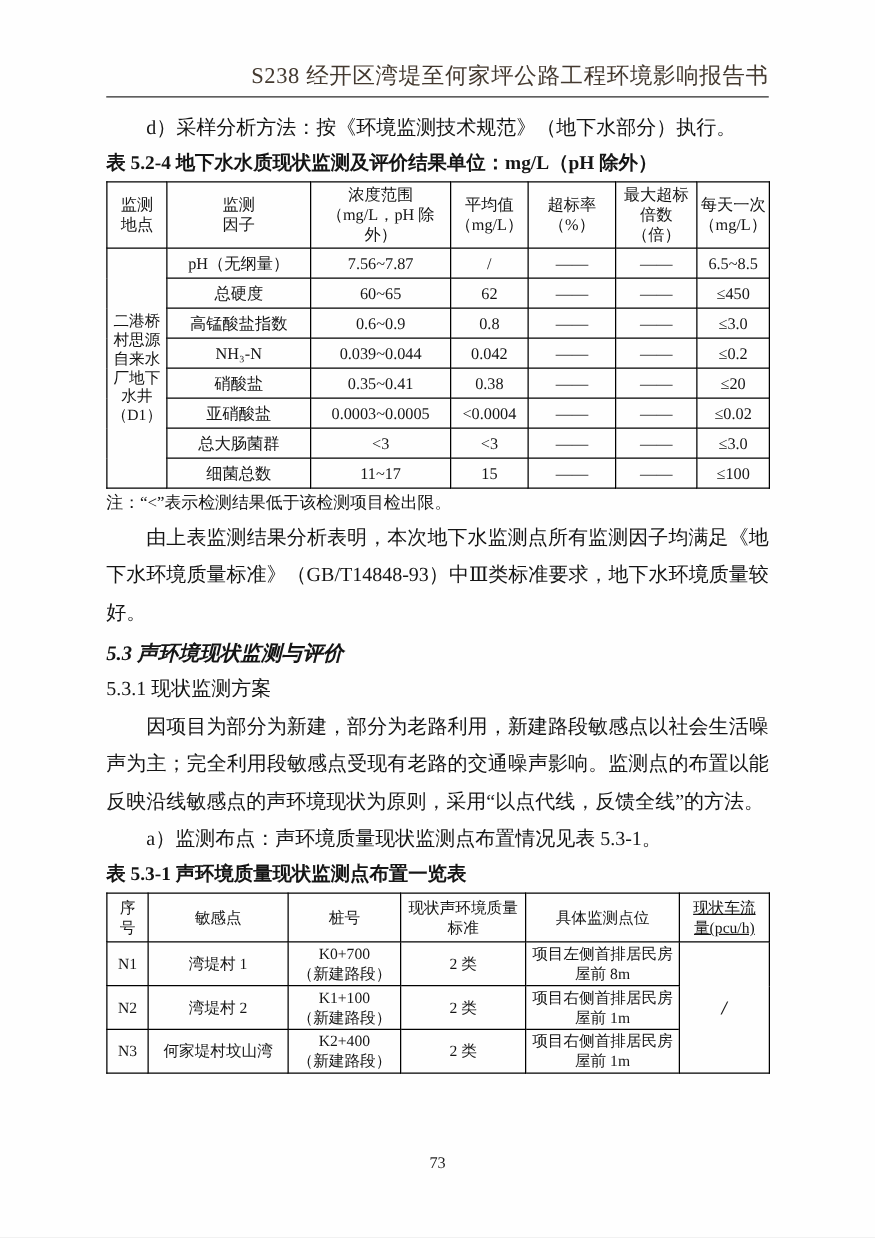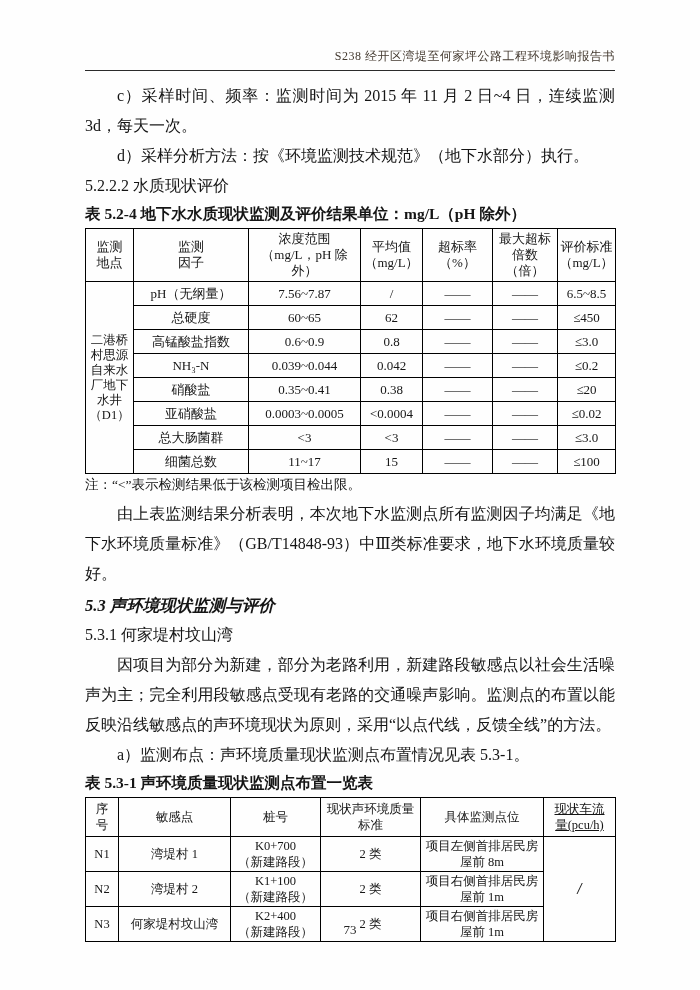--- a/index.html
+++ b/index.html
@@ -3,21 +3,21 @@
 <meta charset="utf-8">
 <style>
   html,body { margin:0; padding:0; background:#e8e8e8; }
   .page {
     position:relative; width:700px; height:990px; margin:0 auto;
     background:#fefefe; box-sizing:border-box;
     padding:48px 85px 0 85px;
     font-family:"Liberation Serif","DejaVu Serif",serif;
     color:#151515; overflow:hidden;
   }
-  .header { text-align:right; font-size:12px; color:#43392f;
+  .header { text-align:right; font-size:18px; color:#43392f;
     padding-bottom:5px; border-bottom:1.6px solid #2b2b2b; letter-spacing:0.5px; }
   .content { margin-top:10px; }
   .para { font-size:16px; line-height:30px; text-align:justify; margin:0; }
   .indent { text-indent:2em; }
   .heading { font-size:16px; line-height:30px; margin:0; font-weight:normal; }
   .heading-bold { font-size:16.5px; line-height:29px; margin:0; font-weight:bold;font-style:italic; }
   .table-title { font-size:15.5px; font-weight:bold; 
     line-height:22px; margin:2px 0 3px 0; }
   table { border-collapse:collapse; width:100%; table-layout:fixed; }
   th,td { border:1px solid #000; text-align:center; vertical-align:middle;
@@ -36,23 +36,21 @@
 </style>
 </head>
 <body>
 
 <div class="page">
   <div class="header">
     <span>S238 经开区湾堤至何家坪公路工程环境影响报告书</span>
   </div>
 
   <div class="content">
-    <p class="para indent">c）采样时间、频率：监测时间为 2015 年 11 月 2 日~4 日，连续监测 3d，每天一次。</p>
     <p class="para indent">d）采样分析方法：按《环境监测技术规范》（地下水部分）执行。</p>
-    <div class="heading">5.2.2.2  水质现状评价</div>
 
     <div class="table-title">表 5.2-4    地下水水质现状监测及评价结果单位：mg/L（pH 除外）</div>
 
     <table class="t1">
       <colgroup>
         <col style="width:48px">
           <col style="width:115px">
           <col style="width:112px">
         <col style="width:62px">
           <col style="width:70px">
@@ -66,21 +64,21 @@
         <th>监测
 因子</th>
         <th>浓度范围
 （mg/L，pH 除外）</th>
         <th>平均值
 （mg/L）</th>
         <th>超标率
 （%）</th>
         <th>最大超标
 倍数（倍）</th>
-        <th>评价标准
+        <th>每天一次
 （mg/L）</th>
       </tr>
       <tr>
         <td class="loc" rowspan="8">二港桥村思源自来水厂地下水井（D1）</td>
         <td>pH（无纲量）</td>
         <td>7.56~7.87</td>
         <td>/</td>
         <td>——</td>
         <td>——</td>
         <td>6.5~8.5</td>
@@ -141,21 +139,21 @@
         <td>——</td>
         <td>≤100</td>
       </tr>
     </tbody>
       </table>
 
     <div class="note">注：“&lt;”表示检测结果低于该检测项目检出限。</div>
 
     <p class="para indent">由上表监测结果分析表明，本次地下水监测点所有监测因子均满足《地下水环境质量标准》（GB/T14848-93）中Ⅲ类标准要求，地下水环境质量较好。</p>
     <div class="heading-bold mt">5.3 声环境现状监测与评价</div>
-    <div class="heading">5.3.1  何家堤村坟山湾</div>
+    <div class="heading">5.3.1  现状监测方案</div>
     <p class="para indent">因项目为部分为新建，部分为老路利用，新建路段敏感点以社会生活噪声为主；完全利用段敏感点受现有老路的交通噪声影响。监测点的布置以能反映沿线敏感点的声环境现状为原则，采用“以点代线，反馈全线”的方法。</p>
     <p class="para indent">a）监测布点：声环境质量现状监测点布置情况见表 5.3-1。</p>
 
     <div class="table-title">表 5.3-1    声环境质量现状监测点布置一览表</div>
 
     <table class="t2">
       <colgroup>
         <col style="width:33px">
           <col style="width:112px">
           <col style="width:90px">

